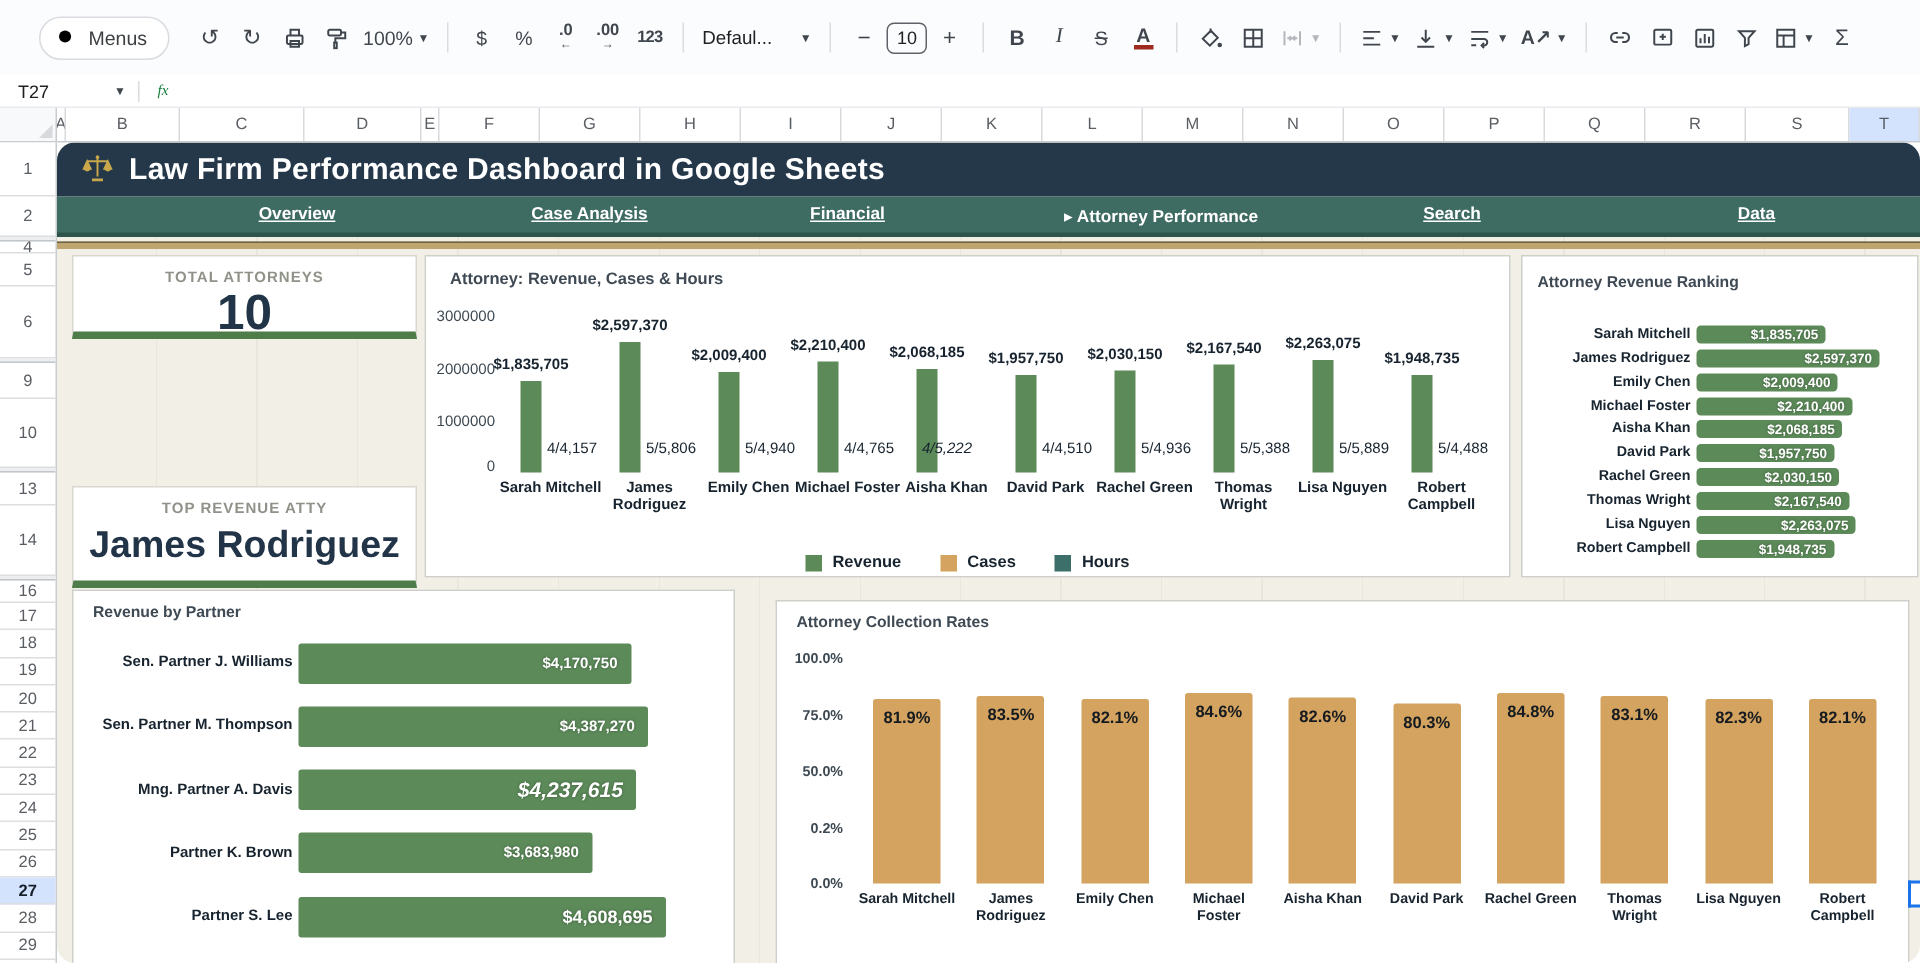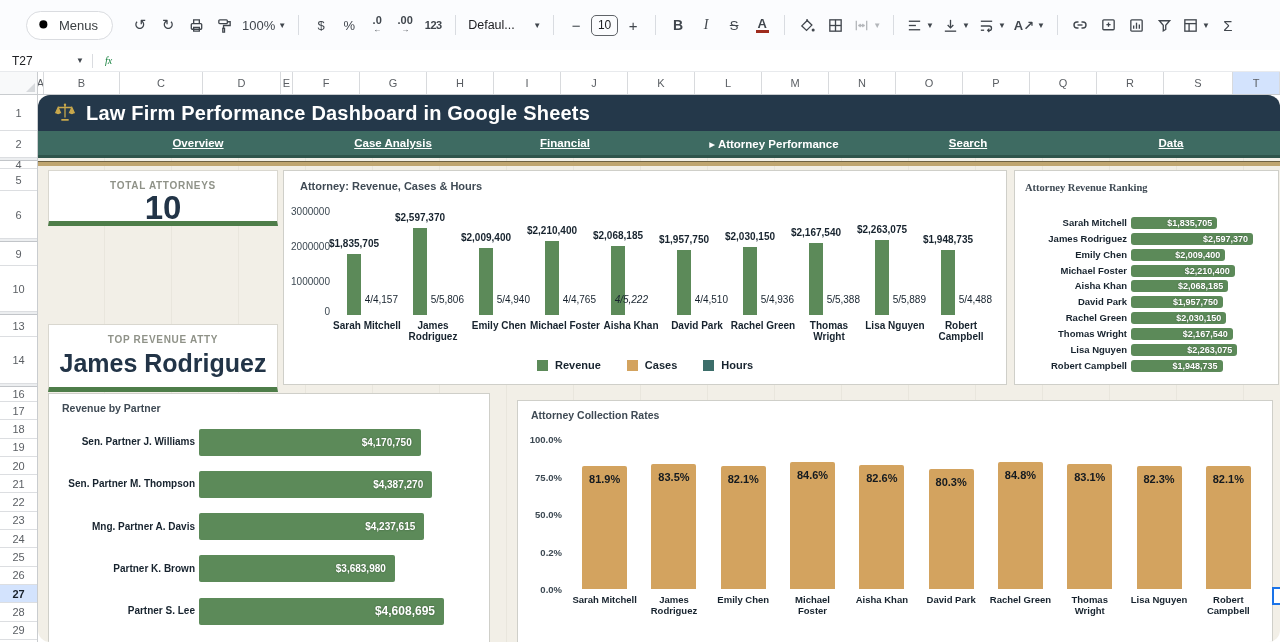--- a/index.html
+++ b/index.html
@@ -400,39 +400,39 @@
 Wright</div>
             <div class="gbar" style="left: 591px; top: 68.5642px; height: 75.4358px; background: rgb(92, 138, 89);"></div>
             <div class="revlab" style="left: 564px; width: 68px; top: 52.5642px;">$2,263,075</div>
             <div class="chlab" style="left: 598px; width: 44px; top: 123px;">5/5,889</div>
             <div class="cat" style="left: 570px; width: 82px; top: 149px;">Lisa Nguyen</div>
             <div class="gbar" style="left: 657px; top: 79.0422px; height: 64.9578px; background: rgb(92, 138, 89);"></div>
             <div class="revlab" style="left: 630px; width: 68px; top: 63.0422px;">$1,948,735</div>
             <div class="chlab" style="left: 664px; width: 44px; top: 123px;">5/4,488</div>
             <div class="cat" style="left: 636px; width: 82px; top: 149px;">Robert
 Campbell</div>
-            <div class="legend" style="top: 188px;">
+            <div class="legend" style="top: 198px;">
               <div class="legitem">
                 <div class="legsw" style="background: rgb(92, 138, 89);"></div>
                 <span>Revenue</span>
               </div>
               <div class="legitem">
                 <div class="legsw" style="background: rgb(211, 163, 95);"></div>
                 <span>Cases</span>
               </div>
               <div class="legitem">
                 <div class="legsw" style="background: rgb(60, 110, 106);"></div>
                 <span>Hours</span>
               </div>
             </div>
           </div>
       </div>
 
       <div class="panel" style="left:976px;top:75px;width:265px;height:215px;">
-        <div class="ptitle" style="left:10px;top:11px;font-size:10.5px;font-family:Liberation Serif, serif;">Attorney Revenue Ranking</div>
+        <div class="ptitle" style="left:10px;top:11px;font-size:10.5px;">Attorney Revenue Ranking</div>
         <div id="plot-rank">
             <div class="hname" style="left: 0px; width: 112px; top: 46px; font-size: 9.5px; line-height: 12px;">Sarah Mitchell</div>
             <div class="hbar" style="left: 116px; top: 46px; width: 86.2241px; height: 12px;"></div>
             <div class="hval" style="left: 116px; top: 46px; width: 81.2241px; font-size: 9px; line-height: 12px;">$1,835,705</div>
             <div class="hname" style="left: 0px; width: 112px; top: 61.85px; font-size: 9.5px; line-height: 12px;">James Rodriguez</div>
             <div class="hbar" style="left: 116px; top: 61.85px; width: 122px; height: 12px;"></div>
             <div class="hval" style="left: 116px; top: 61.85px; width: 117px; font-size: 9px; line-height: 12px;">$2,597,370</div>
             <div class="hname" style="left: 0px; width: 112px; top: 77.7px; font-size: 9.5px; line-height: 12px;">Emily Chen</div>
             <div class="hbar" style="left: 116px; top: 77.7px; width: 94.3827px; height: 12px;"></div>
             <div class="hval" style="left: 116px; top: 77.7px; width: 89.3827px; font-size: 9px; line-height: 12px;">$2,009,400</div>
@@ -464,21 +464,21 @@
         <div class="ptitle" style="left:13px;top:8px;font-size:10.5px;">Revenue by Partner</div>
         <div id="plot-partner">
             <div class="hname" style="left: 0px; width: 146px; top: 41px; font-size: 10px; line-height: 14px;">Sen. Partner J. Williams</div>
             <div class="hbar" style="left: 150px; top: 34.5px; width: 221.719px; height: 27px; border-radius: 2px;"></div>
             <div class="hval" style="left: 150px; top: 34.5px; width: 212.719px; font-size: 10px; line-height: 27px;">$4,170,750</div>
             <div class="hname" style="left: 0px; width: 146px; top: 83.3px; font-size: 10px; line-height: 14px;">Sen. Partner M. Thompson</div>
             <div class="hbar" style="left: 150px; top: 76.8px; width: 233.229px; height: 27px; border-radius: 2px;"></div>
             <div class="hval" style="left: 150px; top: 76.8px; width: 224.229px; font-size: 10px; line-height: 27px;">$4,387,270</div>
             <div class="hname" style="left: 0px; width: 146px; top: 125.6px; font-size: 10px; line-height: 14px;">Mng. Partner A. Davis</div>
             <div class="hbar" style="left: 150px; top: 119.1px; width: 225.273px; height: 27px; border-radius: 2px;"></div>
-            <div class="hval" style="left: 150px; top: 119.1px; width: 216.273px; font-size: 10px; line-height: 27px;">$4,237,615</div>
+            <div class="hval" style="left: 150px; top: 119.1px; width: 216.273px; font-size: 14px; line-height: 27px; font-style: italic;">$4,237,615</div>
             <div class="hname" style="left: 0px; width: 146px; top: 167.9px; font-size: 10px; line-height: 14px;">Partner K. Brown</div>
             <div class="hbar" style="left: 150px; top: 161.4px; width: 195.842px; height: 27px; border-radius: 2px;"></div>
             <div class="hval" style="left: 150px; top: 161.4px; width: 186.842px; font-size: 10px; line-height: 27px;">$3,683,980</div>
             <div class="hname" style="left: 0px; width: 146px; top: 210.2px; font-size: 10px; line-height: 14px;">Partner S. Lee</div>
             <div class="hbar" style="left: 150px; top: 203.7px; width: 245px; height: 27px; border-radius: 2px;"></div>
             <div class="hval" style="left: 150px; top: 203.7px; width: 236px; font-size: 12px; line-height: 27px;">$4,608,695</div>
           </div>
       </div>
 
       <div class="panel" style="left:479px;top:305px;width:756px;height:242px;border-bottom:none;">

